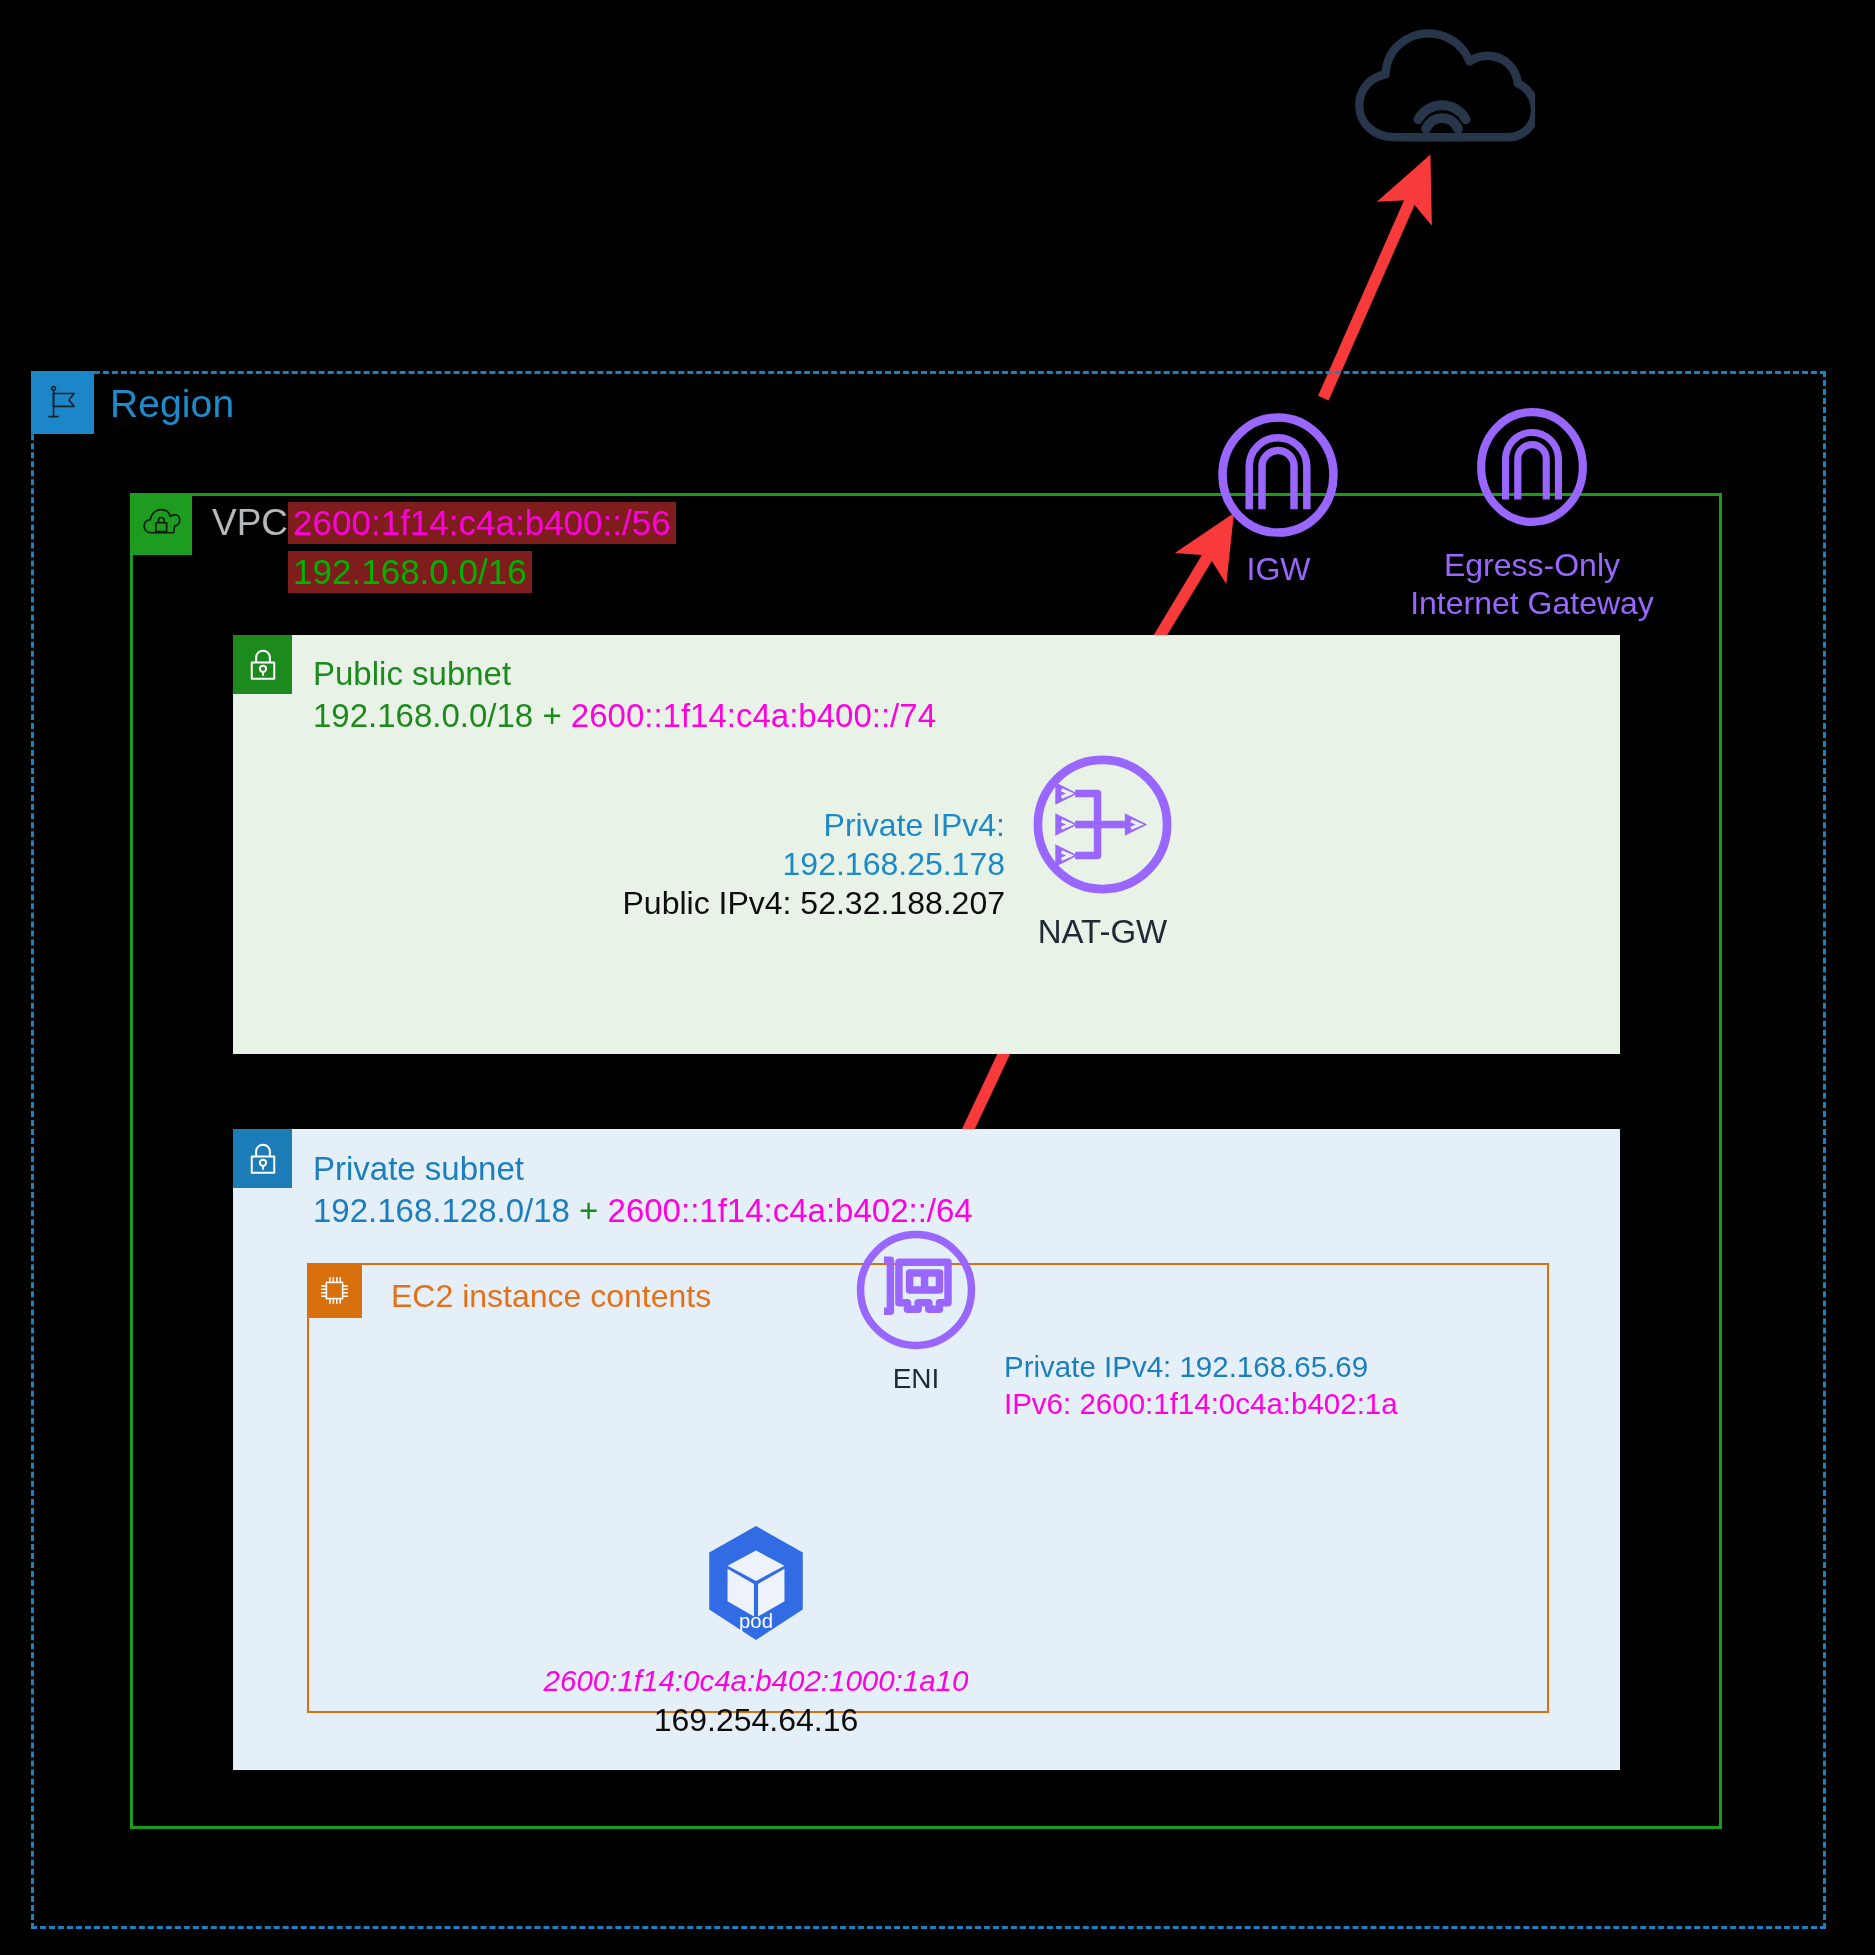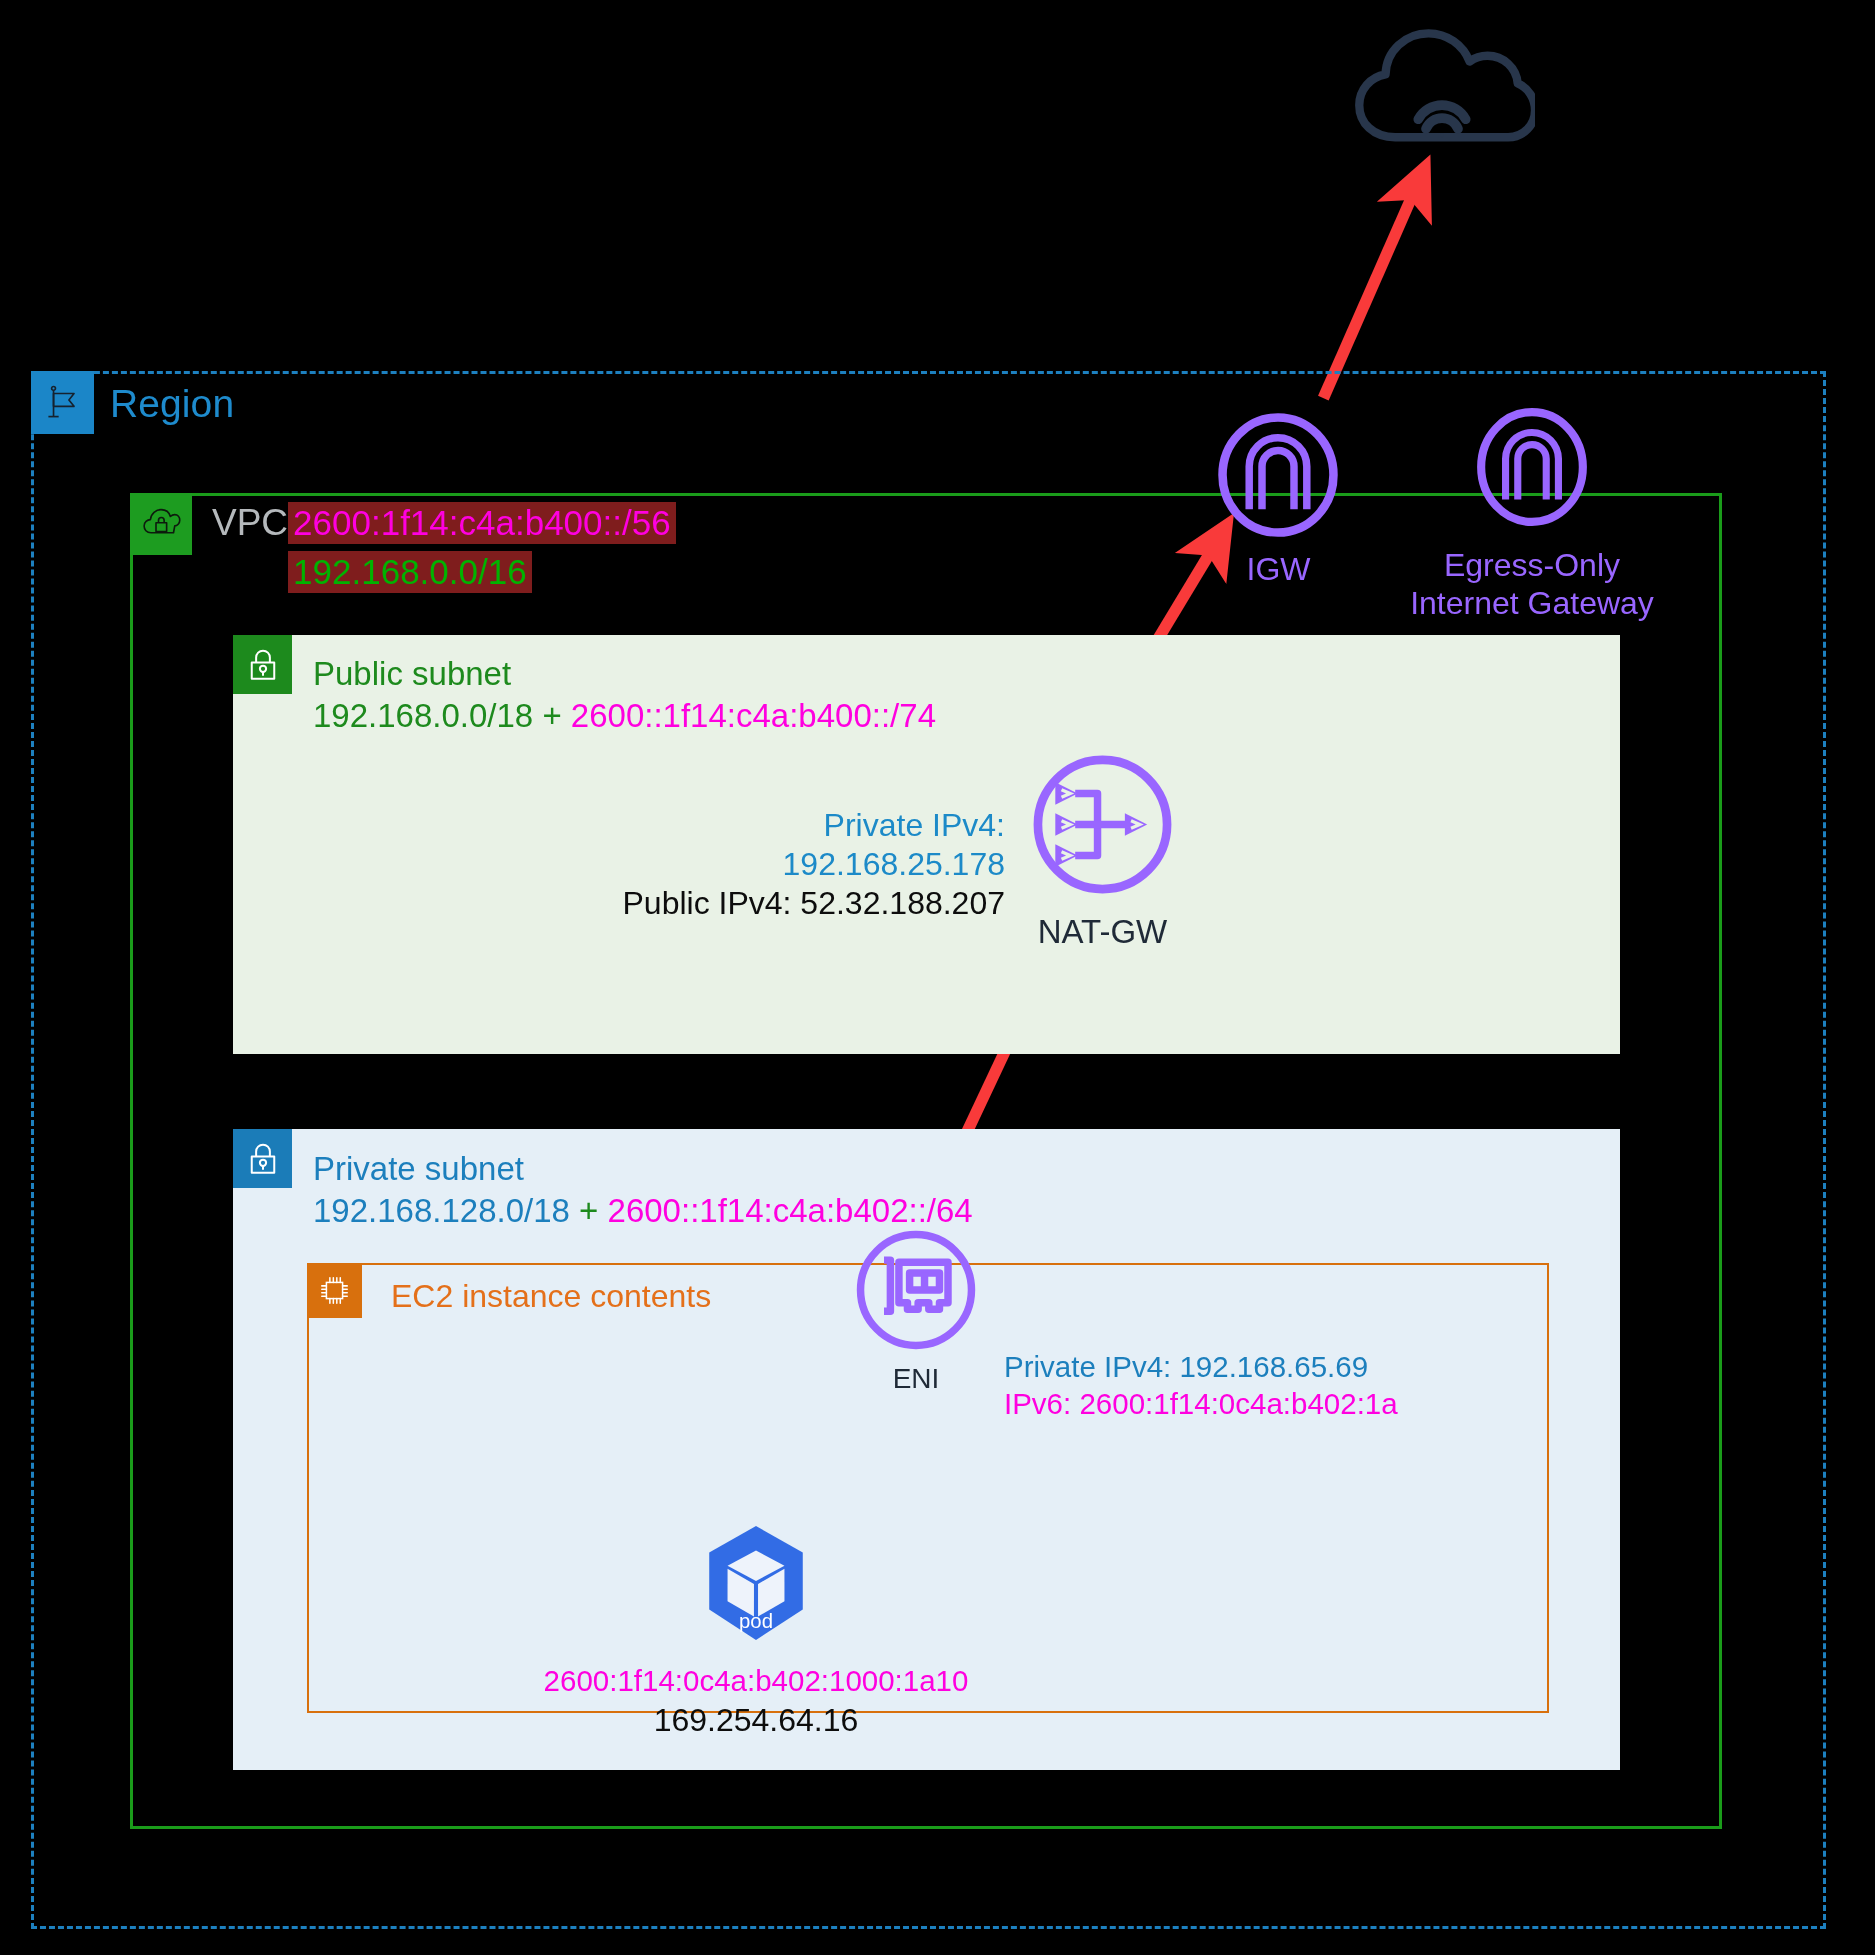--- a/index.html
+++ b/index.html
@@ -148,21 +148,21 @@
   #eni-prefix-block{
     left:1004px; top:1427px;
     font-size:29.5px; line-height:1.24; white-space:nowrap;
     color:#ff00e0;
   }
 
   
   #pod-icon{ left:695px; top:1522px; width:122px; height:122px; }
   #pod-ip6{
     left:496px; top:1664px; width:520px; text-align:center;
-    color:#ff00e0; font-size:29.5px;
+    color:#ff00e0; font-size:29.5px;font-style:italic;
   }
   #pod-ip4{
     left:496px; top:1702px; width:520px; text-align:center;
     color:#0d0d0d; font-size:32px;
   }
 
   
   #igw-icon{ left:1214px; top:411px; width:128px; height:128px; }
   #igw-label{
     left:1195px; top:551px; width:167px; text-align:center;

